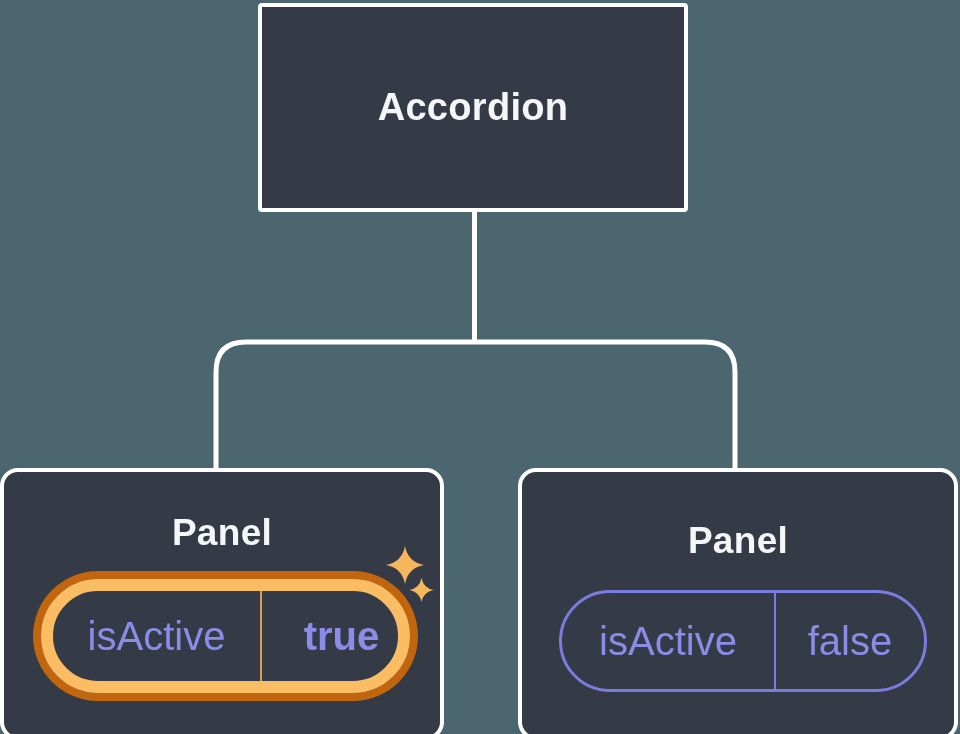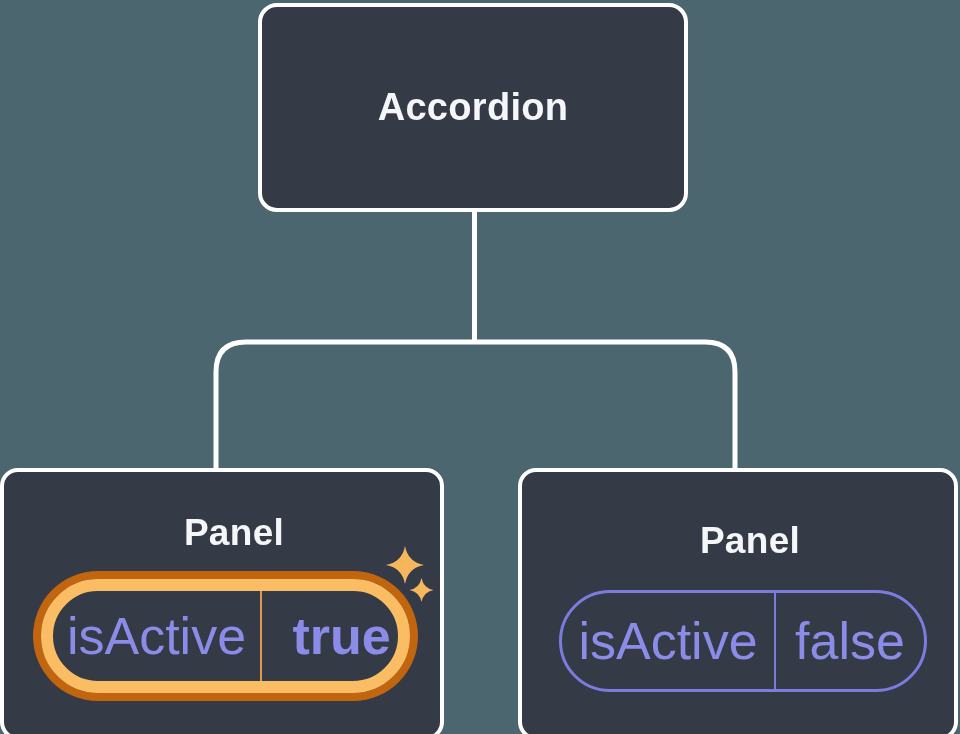--- a/index.html
+++ b/index.html
@@ -43,21 +43,21 @@
     background: var(--node-fill);
     border: 4px solid var(--node-border);
     color: var(--label-text);
   }
 
   .node-root {
     left: 258px;
     top: 3px;
     width: 430px;
     height: 209px;
-    border-radius: 19px;
+    border-radius: 4px;
     display: flex;
     align-items: center;
     justify-content: center;
   }
   .node-label {
     font-size: 38px;
     font-weight: 600;
     letter-spacing: 0.3px;
     color: var(--label-text);
   }
@@ -66,32 +66,32 @@
     top: 468px;
     width: 444px;
     height: 272px; 
     border-radius: 18px;
   }
   .node-panel--left  { left: 0; }
   .node-panel--right { left: 518px; width: 440px; }
 
   .panel-label {
     position: absolute;
-    left: 12px;
+    left: 0;
     width: 100%;
     top: 40px;
     text-align: center;
     font-size: 37px;
     font-weight: 600;
   }
   .node-panel--right .panel-label { top: 48px; }
 
   
   .pill-text {
-    font-size: 52px;
+    font-size: 40px;
     color: var(--state-text);
   }
   .pill-cell {
     display: flex;
     align-items: center;
     justify-content: center;
     height: 100%;
   }
 
   

